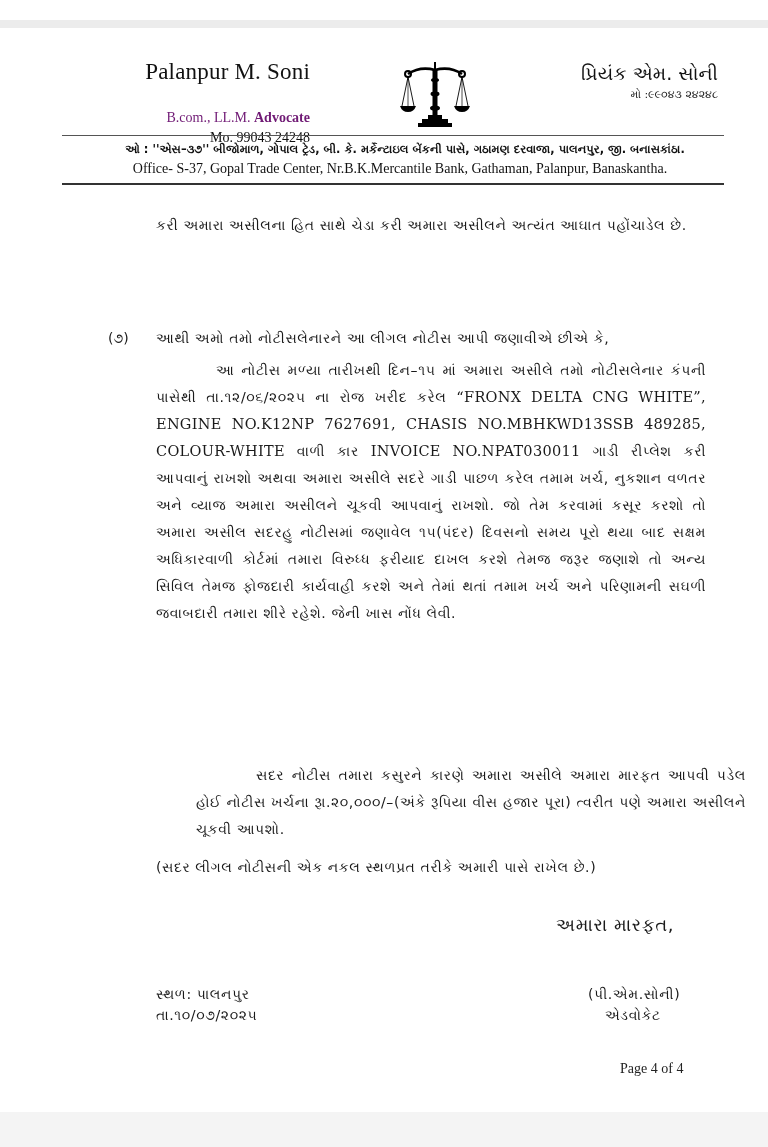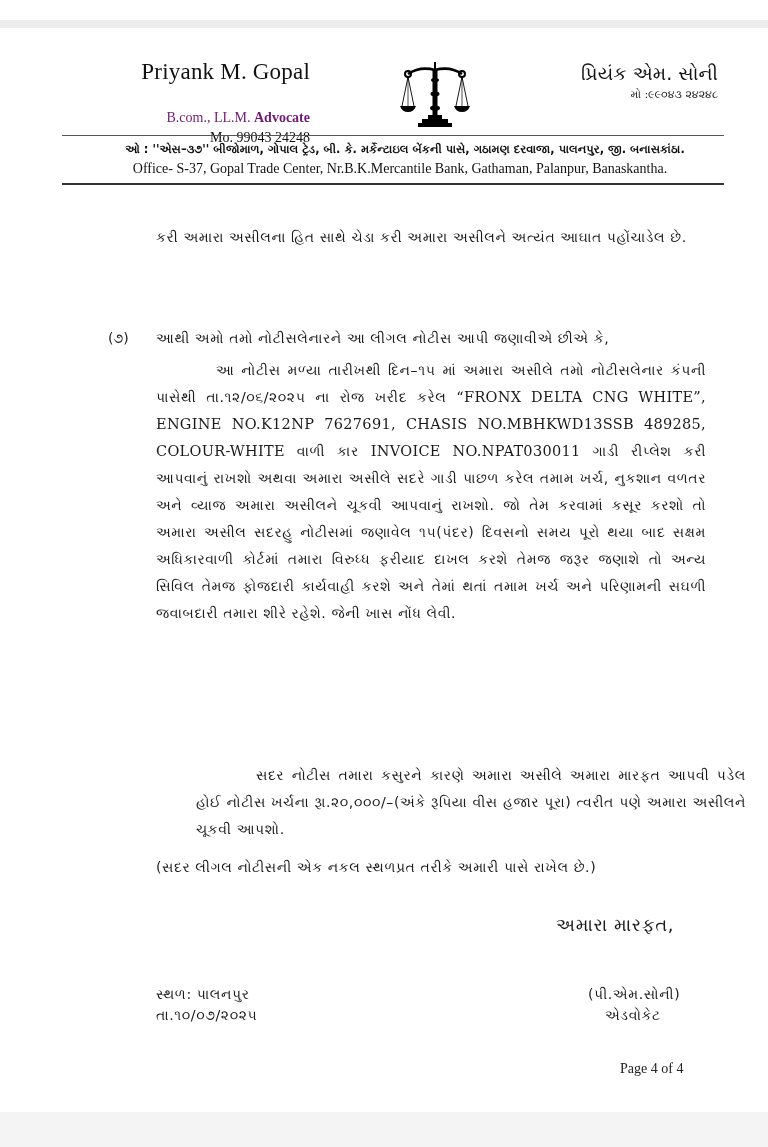--- a/index.html
+++ b/index.html
@@ -125,21 +125,21 @@
 
     
     .para {
       position: absolute;
       font-size: 14px;
       line-height: 27px;
       color: #1a1a1a;
       text-align: justify;
       letter-spacing: 0.6px;
     }
-    .p-continue { left: 156px; top: 184px; width: 550px; margin-top: 12px; }
+    .p-continue { left: 156px; top: 184px; width: 550px; }
     .p-item-num {
       position: absolute;
       left: 108px; top: 297px;
       font-size: 14px;
       line-height: 27px;
     }
     .p-item-lead { left: 156px; top: 297px; width: 560px; }
     .p-item-body { left: 156px; top: 329px; width: 550px; text-indent: 60px; }
     .p-costs { left: 156px; top: 734px; width: 550px; text-indent: 60px; margin-left: 40px; }
     .p-copy { left: 156px; top: 826px; width: 560px; }
@@ -193,21 +193,21 @@
     }
   </style>
 </head>
 <body>
 
 <div class="top-band"></div>
 
 <div class="page">
 
   <div class="lh-left">
-    <div class="lh-name-en">Priyank  M. Gopal</div>
+    <div class="lh-name-en">Palanpur  M. Soni</div>
     <div class="lh-quals-en"><span>B.com., LL.M. </span><b>Advocate</b></div>
     <div class="lh-mobile-en">Mo. 99043 24248</div>
   </div>
 
   <div class="lh-logo">
     <svg width="70" height="68" viewBox="0 0 70 68" xmlns="http://www.w3.org/2000/svg">
 
       <rect x="34" y="2" width="2" height="8" fill="#000"></rect>
 
       <path d="M8 14 Q20 6 35 10 Q50 6 62 14" stroke="#000" stroke-width="2.6" fill="none"></path>

